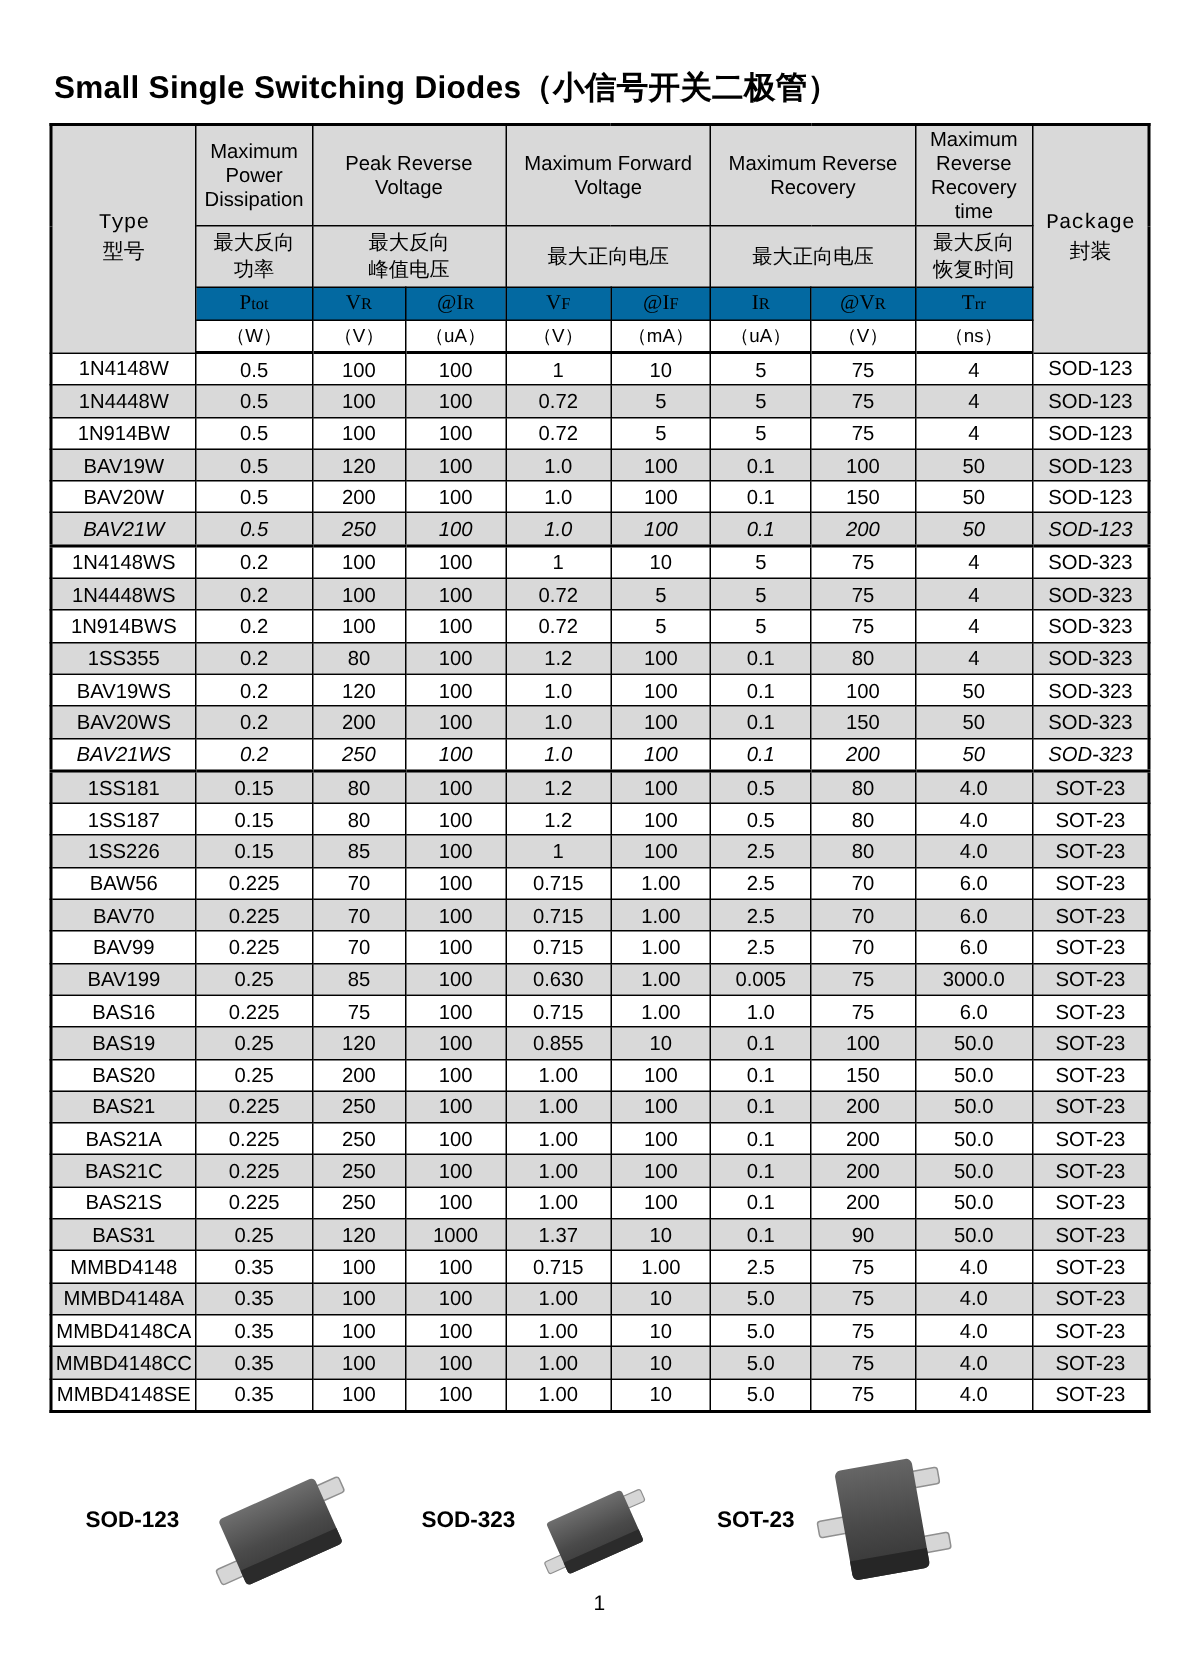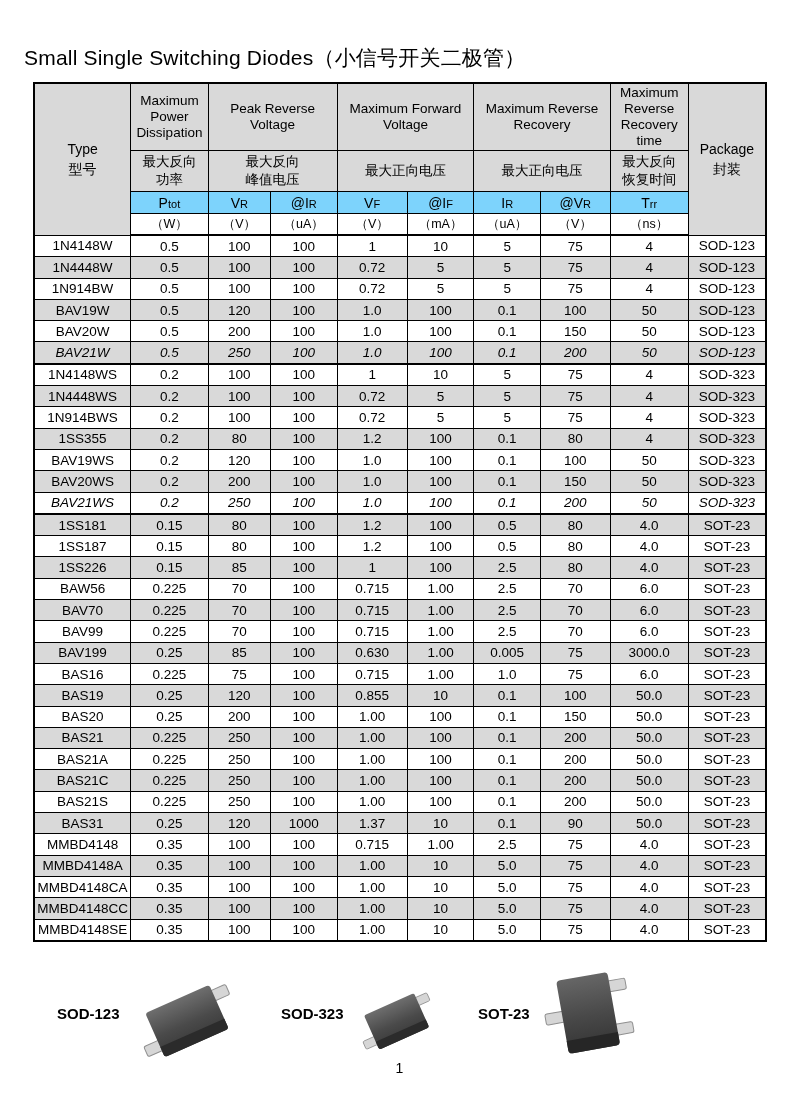--- a/index.html
+++ b/index.html
@@ -1,31 +1,31 @@
 <!DOCTYPE html>
 <html><head>
 <meta charset="utf-8">
 <title>Datasheet</title>
 <style>
   html,body { margin:0; padding:0; background:#ffffff; }
   body { width:799px; height:1104px; font-family:"Liberation Sans", sans-serif; color:#000; }
   .page { position:relative; width:799px; height:1104px; background:#fff; overflow:hidden; }
 
-  .title { position:absolute; left:24px; top:30px; font-size:21px; font-weight:normal; letter-spacing:0.2px; white-space:nowrap; }
+  .title { position:absolute; left:36px; top:30px; font-size:21px; font-weight:bold; letter-spacing:0.2px; white-space:nowrap; }
 
   table.spec { position:absolute; left:33px; top:82px; width:734px;
     border-collapse:collapse; table-layout:fixed; text-align:center;
     border:2.5px solid #000; }
   .spec th, .spec td { border:1.5px solid #000; font-weight:normal; padding:0; vertical-align:middle; }
 
   .hdr-gray { background:#d9d9d9; }
   .en-hdr { font-size:13.5px; line-height:1.2; height:66px; }
   .zh-hdr { font-size:13.5px; line-height:1.3; height:40px; white-space:pre-line; }
-  .span-cell { font-size:14px; line-height:1.45; }
-  .sym-row th { font-size:14px; height:21px; background:#7dd3fc; }
+  .span-cell { font-size:14px; line-height:1.45;font-family:Liberation Mono, monospace; }
+  .sym-row th { font-size:14px; height:21px; background:#0369a1;font-family:Liberation Serif, serif; }
   .sym-row .sub { font-size:11px; }
   .unit-row th { font-size:12.5px; height:20px; background:#fff; border-bottom:2.5px solid #000; }
 
   .spec tbody td { font-size:13.5px; height:20.3px; background:#fff; }
   .spec tbody tr.band td { background:#d9d9d9; }
   .spec tbody tr.group-end td { border-bottom:2.5px solid #000;font-style:italic; }
 
   .pkg-label { position:absolute; font-size:15px; font-weight:bold; white-space:nowrap; }
   .pkg-svg { position:absolute; }
   .page-number { position:absolute; left:0; top:1060px; width:100%; text-align:center; font-size:14px; }

